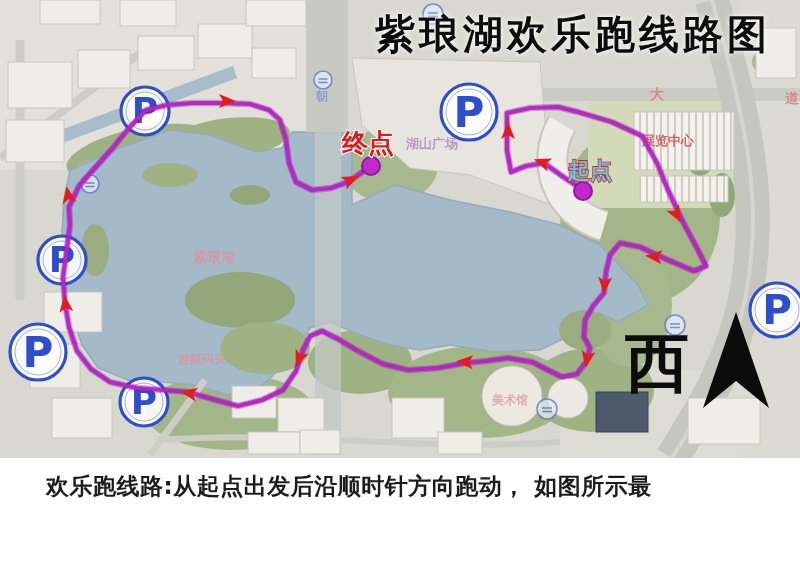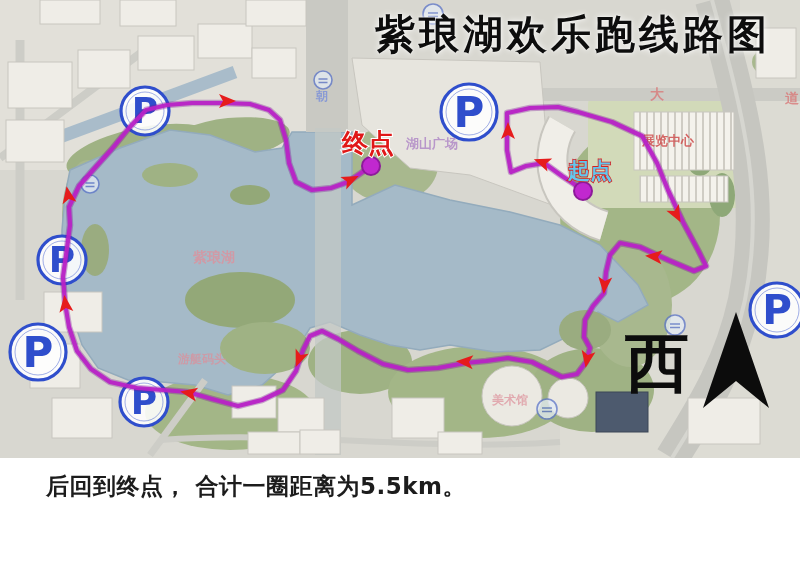--- a/index.html
+++ b/index.html
@@ -214,16 +214,16 @@
       <g>
         <text x="657" y="385" text-anchor="middle" class="svgtext" font-size="64" font-weight="900" fill="#0c0c0c">西</text>
         <polygon points="736,312 769,408 736,381 703,408" fill="#0c0c0c"></polygon>
       </g>
     </svg>
 
     <div id="map-title">紫琅湖欢乐跑线路图</div>
   </div>
 
   <div id="caption">
-    <div>后回到终点， 合计一圈距离为5.5km。</div>
+    <div>欢乐跑线路:从起点出发后沿顺时针方向跑动， 如图所示最</div>
   </div>
 
 </div>
 
 </body></html>

